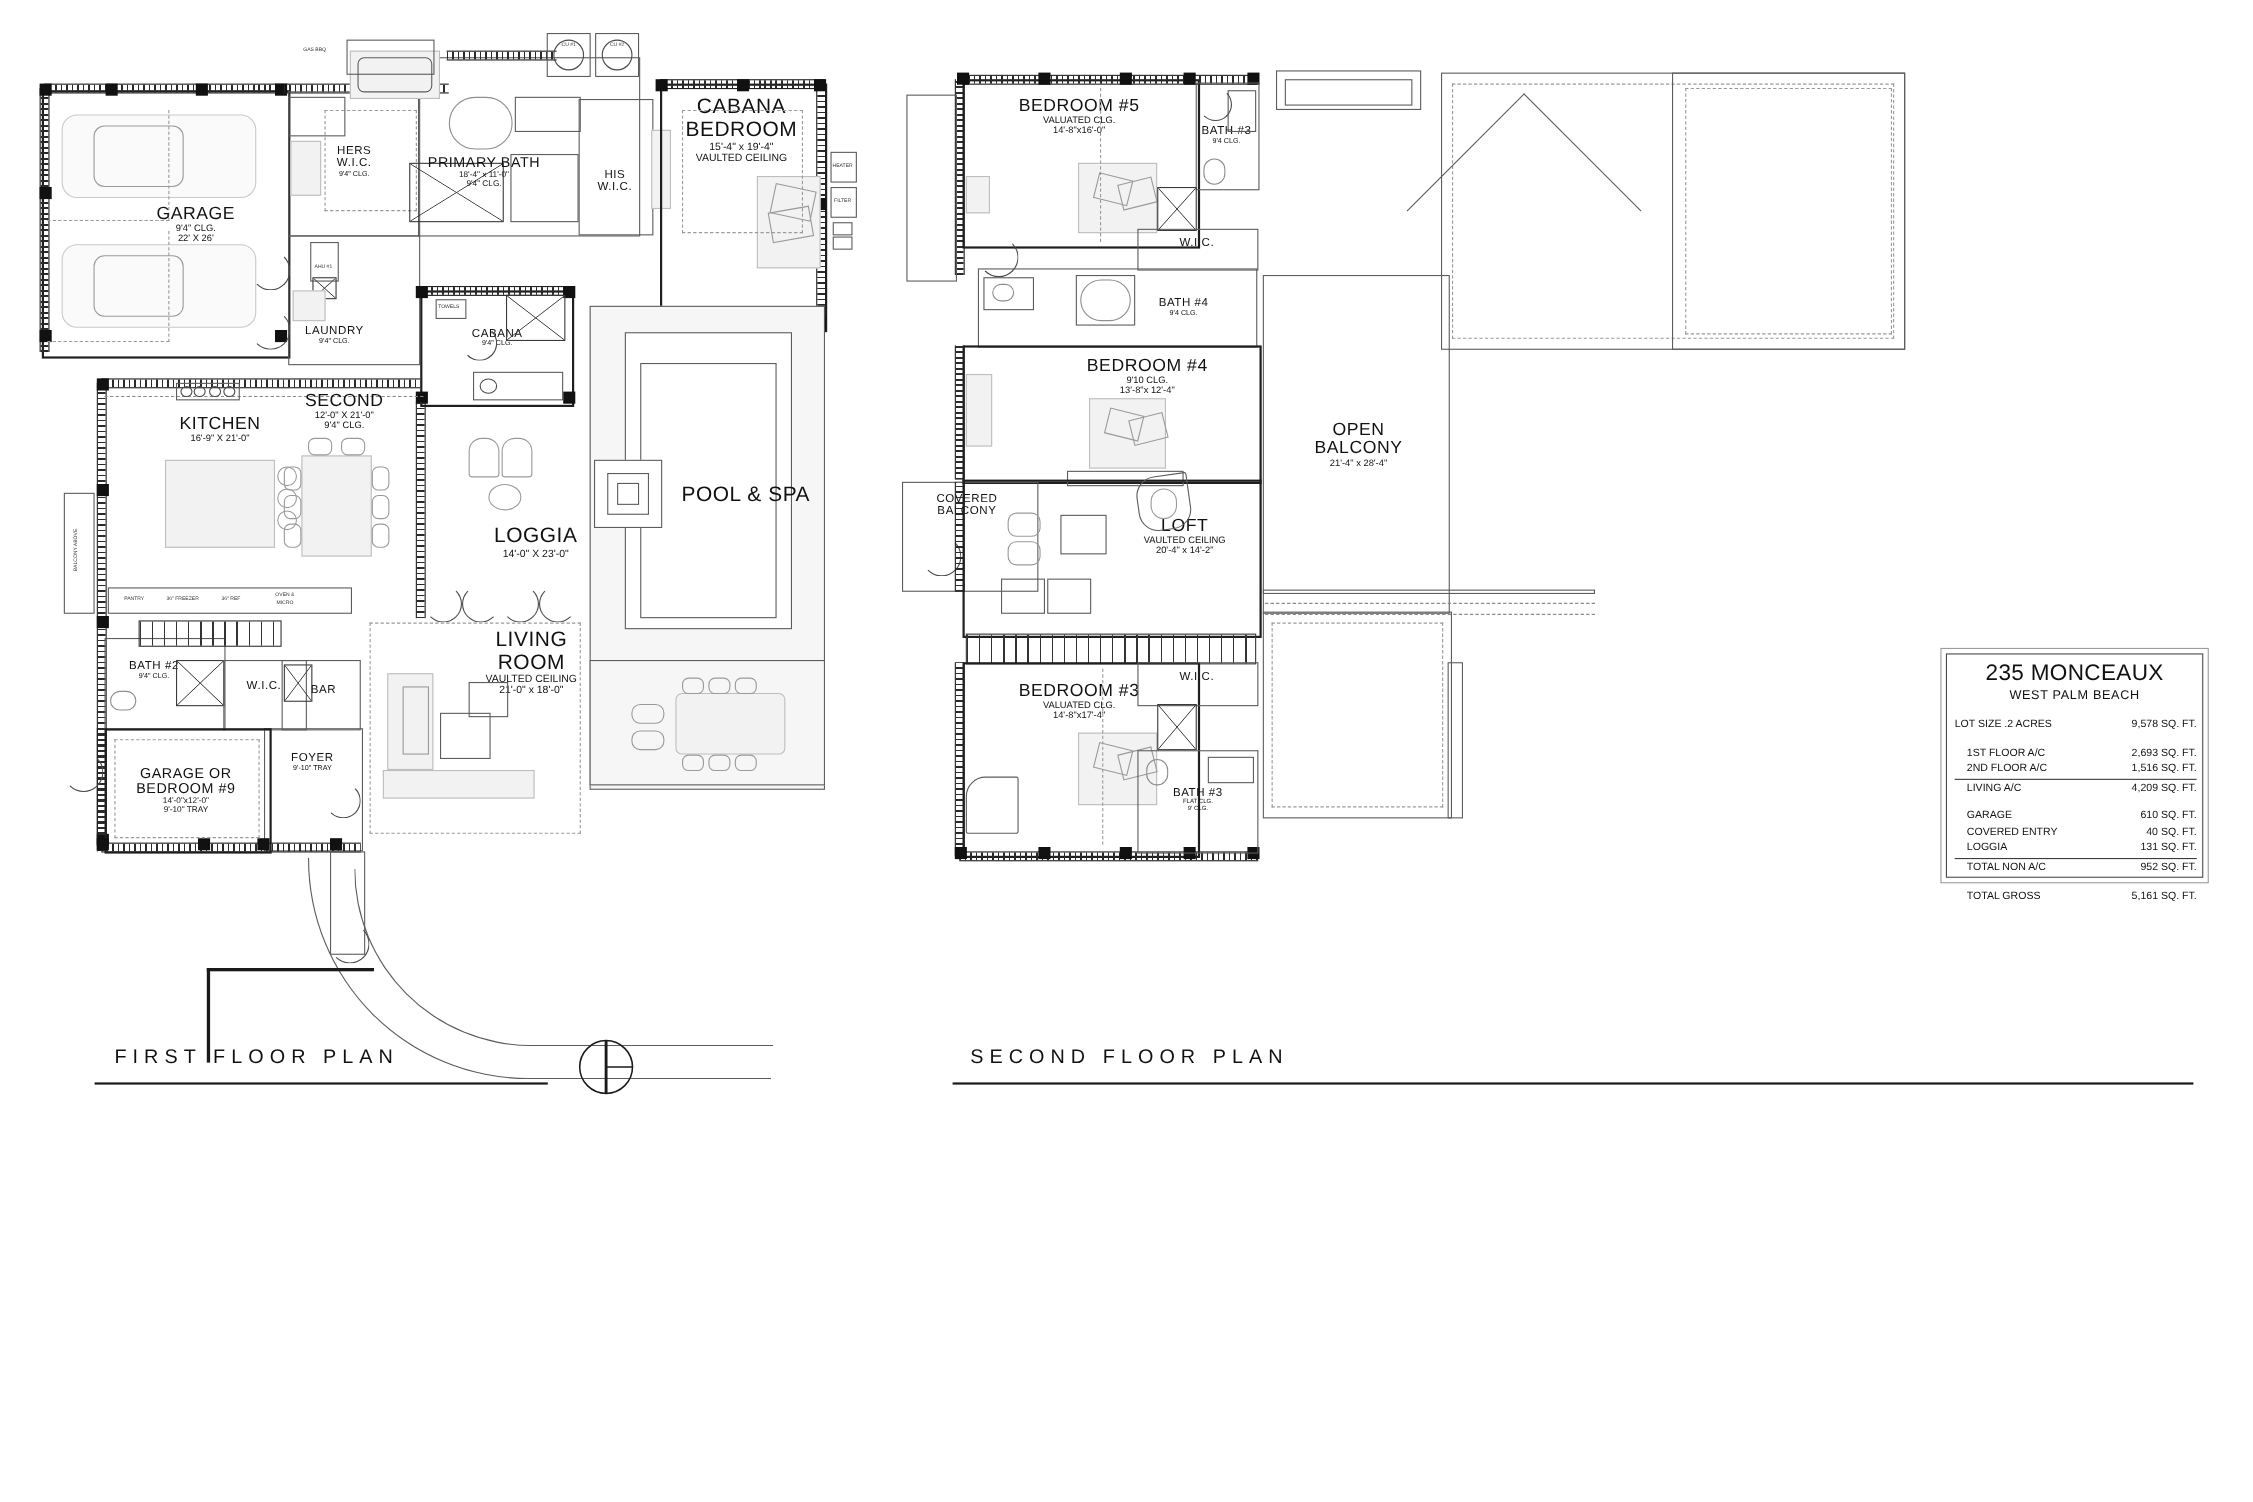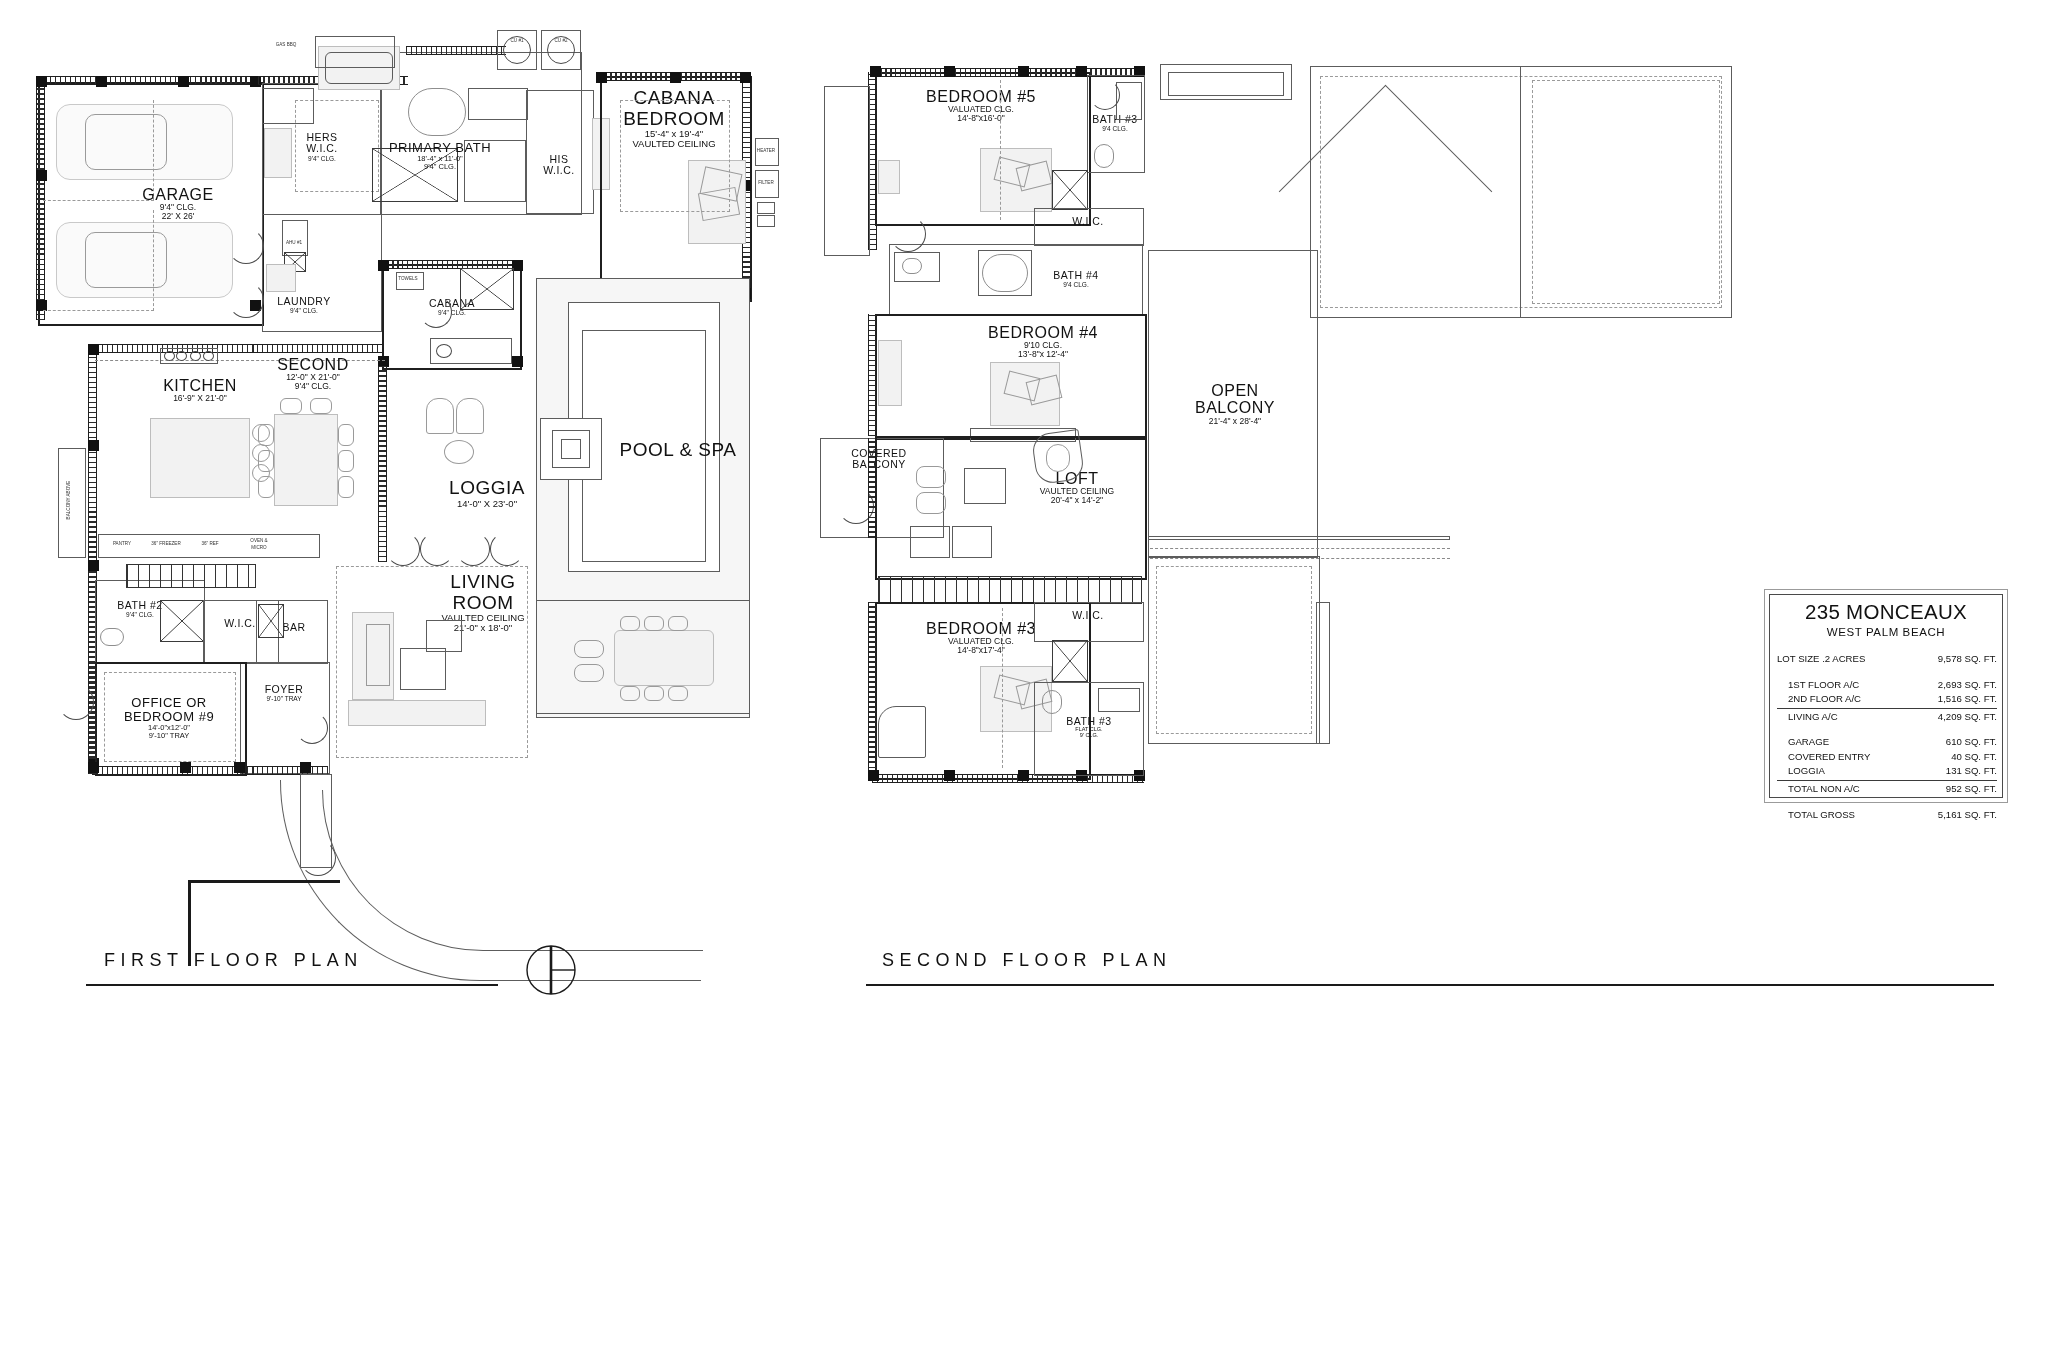--- a/index.html
+++ b/index.html
@@ -326,21 +326,21 @@
   <div class="doorR" style="left:296px;top:712px;width:30px;height:30px;"></div>
 
   <div class="wallT" style="left:95px;top:662px;width:148px;height:110px;"></div>
   <div class="hatchV" style="left:88px;top:662px;width:7px;height:112px;"></div>
   <div class="hatch" style="left:92px;top:766px;width:236px;height:7px;"></div>
   <div class="pier" style="left:88px;top:762px;width:11px;height:11px;"></div>
   <div class="pier" style="left:180px;top:762px;width:11px;height:11px;"></div>
   <div class="pier" style="left:234px;top:762px;width:11px;height:11px;"></div>
   <div class="pier" style="left:300px;top:762px;width:11px;height:11px;"></div>
   <div class="lbl room-md" style="left:98px;top:696px;width:142px;">
-    <span class="n">OFFICE OR</span>
+    <span class="n">GARAGE OR</span>
       <span class="n">BEDROOM #9</span>
     <span class="s">14'-0"x12'-0"</span>
     <span class="s">9'-10" TRAY</span>
   </div>
   <div class="doorR" style="left:58px;top:684px;width:34px;height:34px;"></div>
   <div class="dash" style="left:104px;top:672px;width:130px;height:88px;"></div>
 
   <div class="thin" style="left:300px;top:774px;width:30px;height:92px;"></div>
   <div class="doorR" style="left:300px;top:840px;width:34px;height:34px;"></div>
   <div class="thin" style="left:280px;top:780px;width:420px;height:200px;border-radius:0 0 0 200px;border-top:none;border-right:none;"></div>

